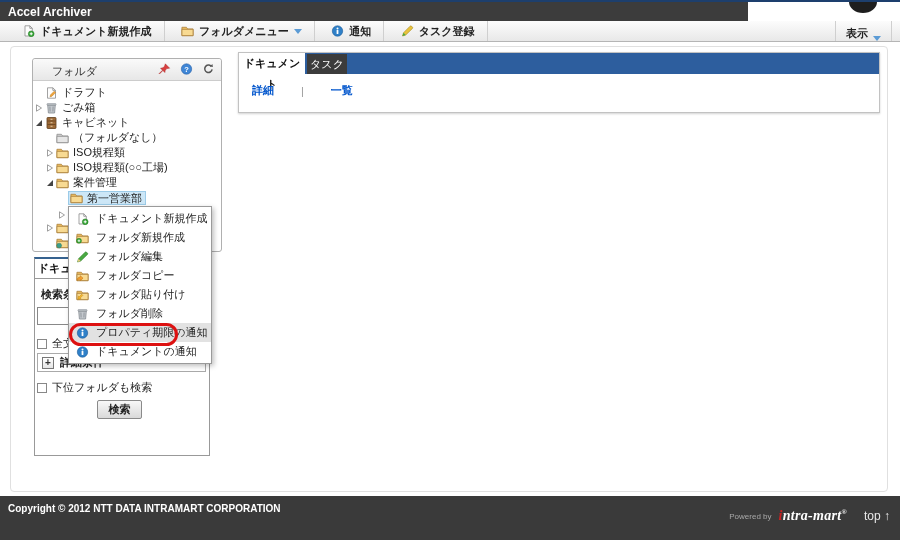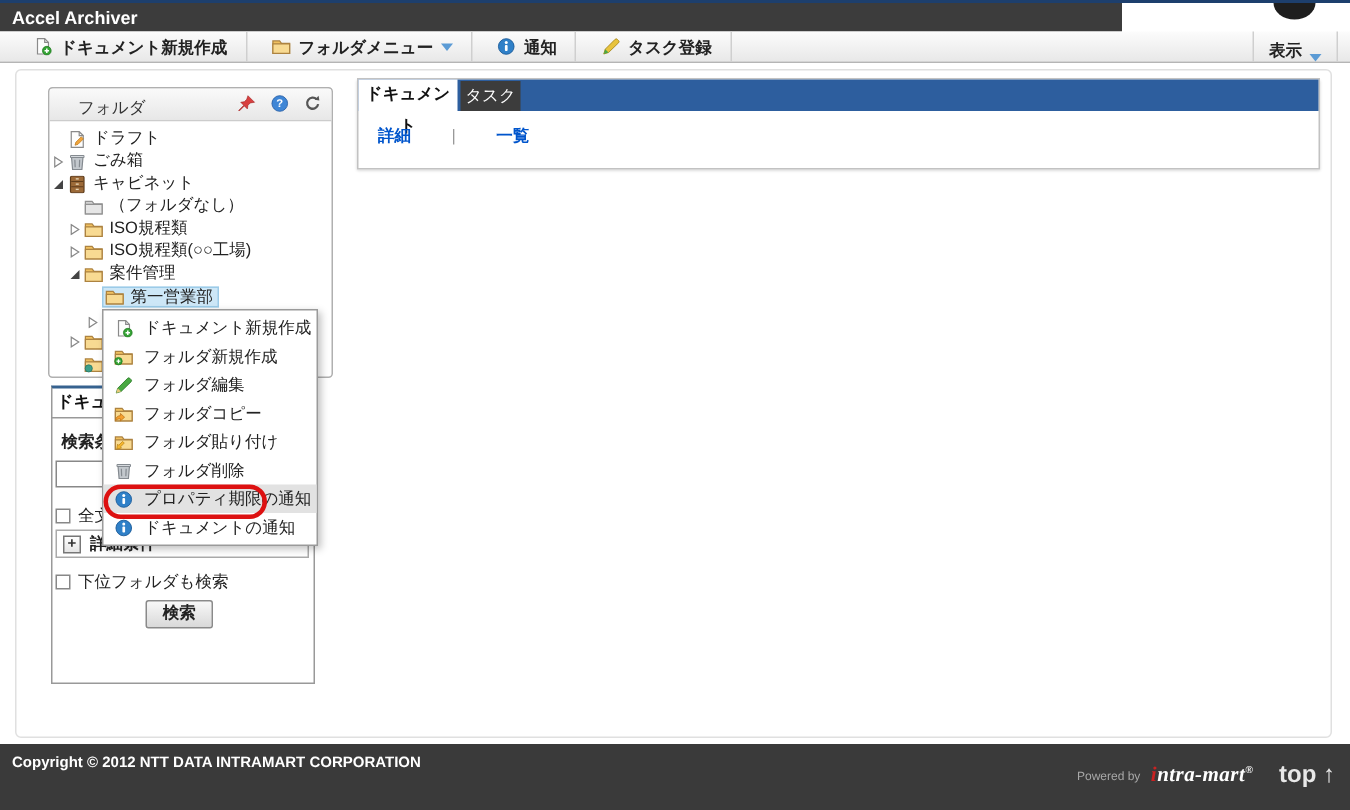--- a/index.html
+++ b/index.html
@@ -68,21 +68,21 @@
   .rsep { color:#999; font-weight:normal; }
 
   
   .footer { position:absolute; left:0; top:496px; width:900px; height:44px; background:#3a3a3a; z-index:2; }
   .copy { position:absolute; left:8px; top:7px; color:#fff; font-size:10px; font-weight:bold; }
   .footer-right { position:absolute; right:10px; top:12px; display:flex; align-items:center; gap:7px; }
   .powered { color:#a8a8a8; font-size:8px; }
   .brand { font-family:"Liberation Serif","DejaVu Serif",serif; font-style:italic; font-weight:bold; font-size:14px; color:#fff; letter-spacing:0.3px; }
   .brand-i { color:#c92222; }
   .brand-r { font-size:7px; color:#fff; vertical-align:super; }
-  .top-link { color:#e8e8e8; font-size:16px; margin-left:10px; cursor:pointer;font-weight:bold; }
+  .top-link { color:#e8e8e8; font-size:12px; margin-left:10px; cursor:pointer; }
 </style>
 </head>
 <body>
 
 <div id="screen">
 
   <div class="topline"></div>
   <div class="header">
     <span class="app-title">Accel Archiver</span>
     <div class="notch"></div>

